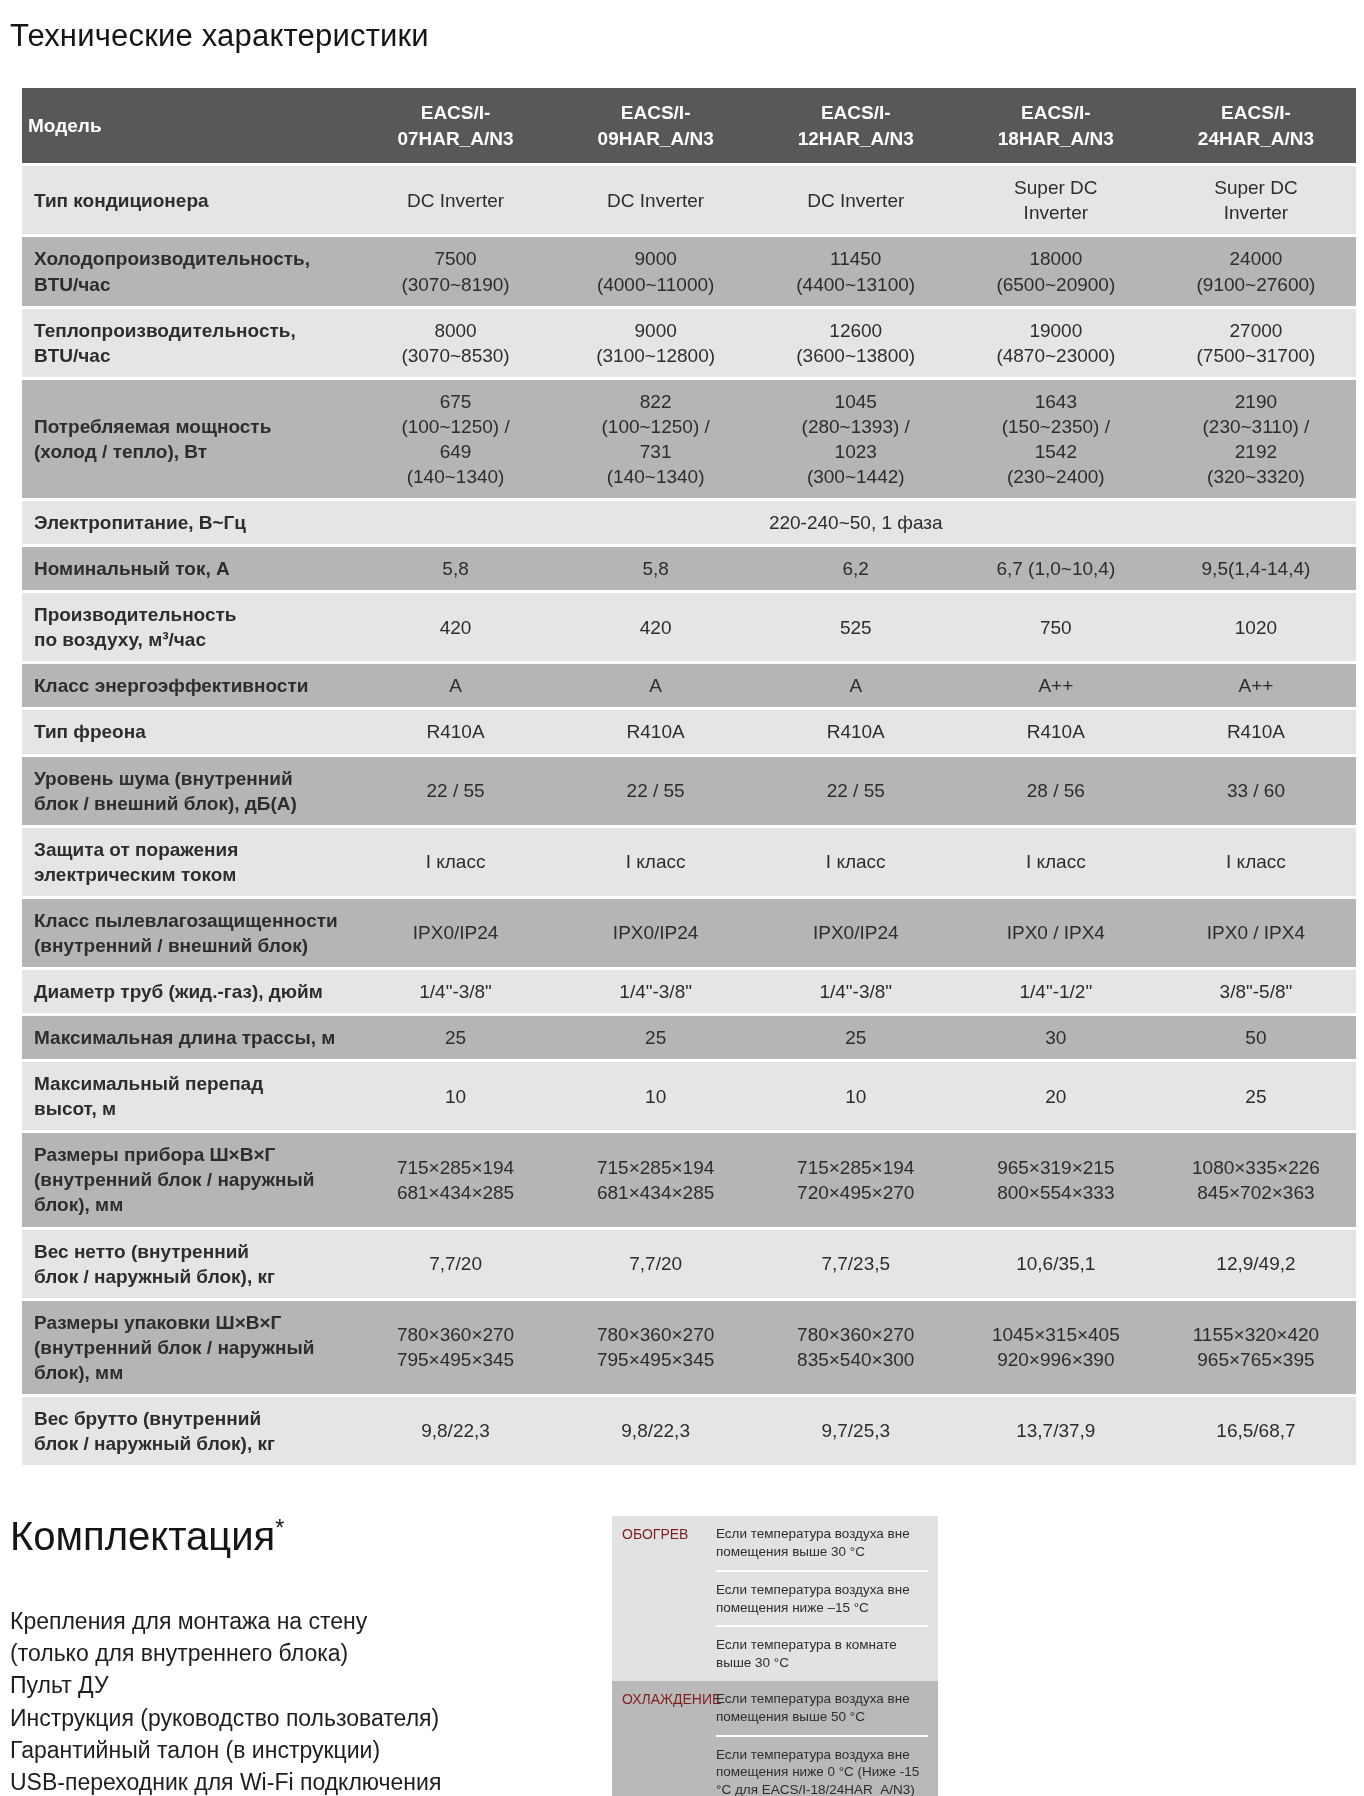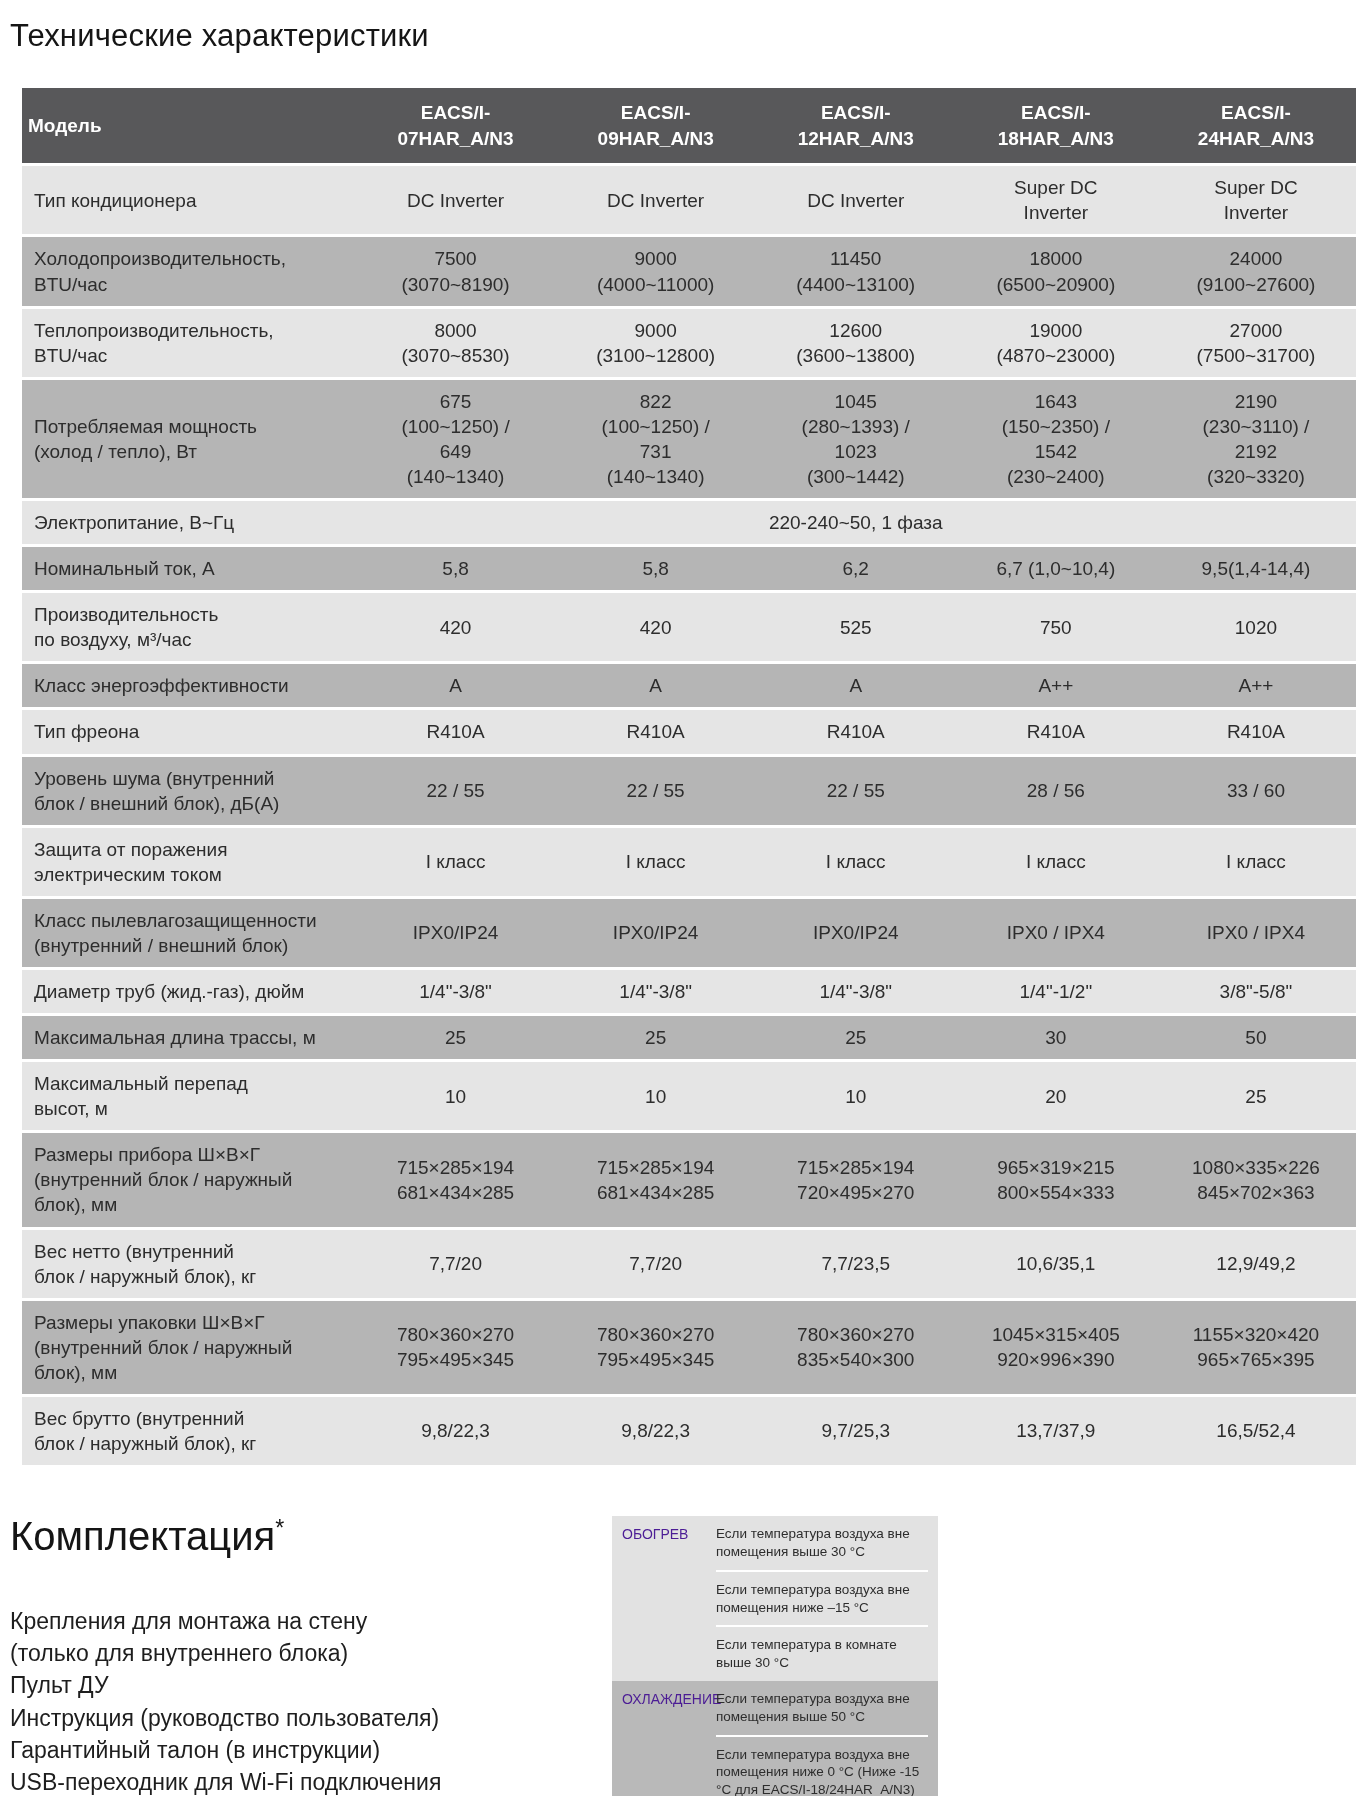--- a/index.html
+++ b/index.html
@@ -47,21 +47,21 @@
   th.model-col-label{text-align:left;padding-left:12px;font-size:19px;}
   th.model-name{text-align:center;white-space:pre-line;line-height:1.35;font-size:19px;}
   table.spec tbody th, table.spec tbody td{
     border-bottom:3px solid #fff;
     padding:9px 7px;
     vertical-align:middle;
     line-height:1.32;
   }
   table.spec tbody th.row-label{
     text-align:left;
-    font-weight:400;
+    font-weight:700;
     padding-left:12px;
     white-space:pre-line;
   }
   table.spec tbody td{
     text-align:center;
     white-space:pre-line;
   }
   tr.light > th, tr.light > td{background:var(--row-light);}
   tr.dark  > th, tr.dark  > td{background:var(--row-dark);}
 
@@ -89,21 +89,21 @@
     font-size:13.5px;
   }
   .cond-section{display:flex;}
   .cond-section.light{background:var(--cond-light);}
   .cond-section.dark{background:var(--cond-dark);}
   .cond-mode{
     width:104px;
     flex-shrink:0;
     padding:10px 4px 10px 10px;
     font-size:14px;
-    color:#4c1d95;
+    color:#7f1d1d;
   }
   .cond-list{flex:1;padding-right:10px;}
   .cond-item{
     padding:9px 2px 9px 0;
     line-height:1.32;
     color:#2d2d2d;
   }
   .cond-item + .cond-item{border-top:2px solid #ffffff;}
 </style>
 </head>
@@ -330,21 +330,21 @@
           <td>1155×320×420
 965×765×395</td>
         </tr>
         <tr class="light">
           <th class="row-label">Вес брутто (внутренний
 блок / наружный блок), кг</th>
           <td>9,8/22,3</td>
           <td>9,8/22,3</td>
           <td>9,7/25,3</td>
           <td>13,7/37,9</td>
-          <td>16,5/52,4</td>
+          <td>16,5/68,7</td>
         </tr>
       </tbody>
   </table>
 
   <div class="bottom">
 
     <div class="package">
       <h2 class="package-title"><span>Комплектация</span><sup>*</sup></h2>
       <div class="package-list" id="package-list">
 

